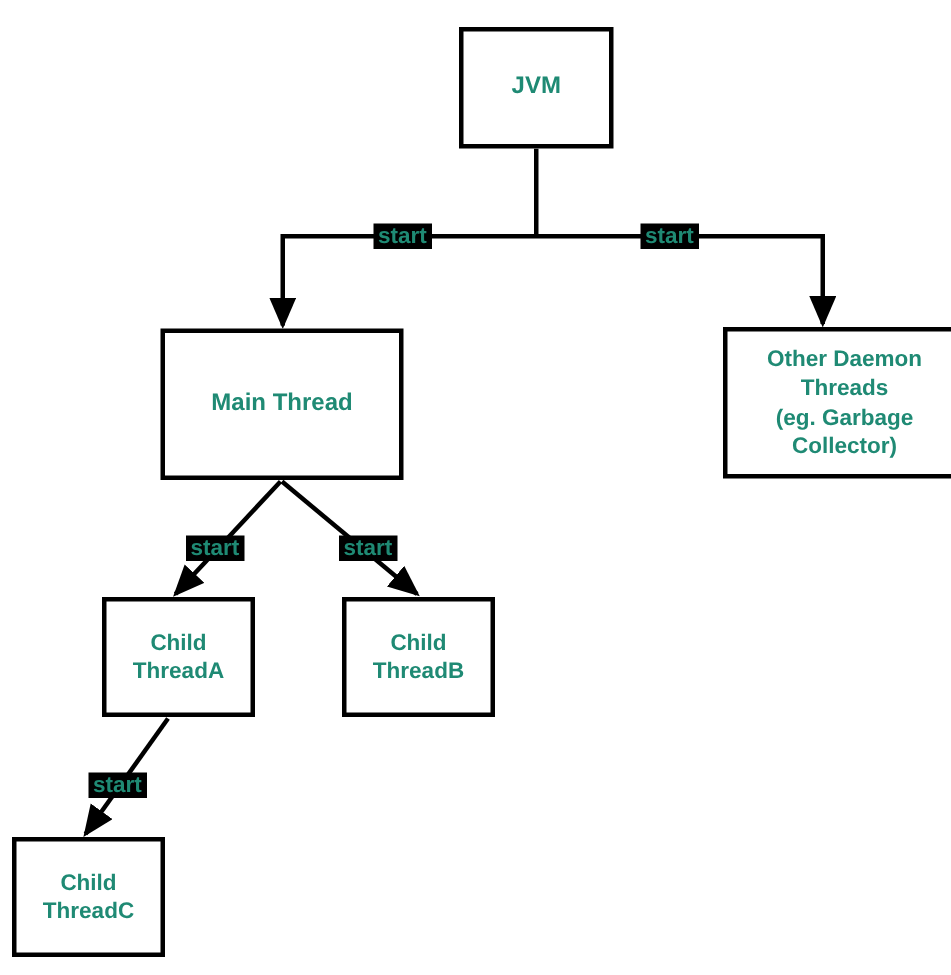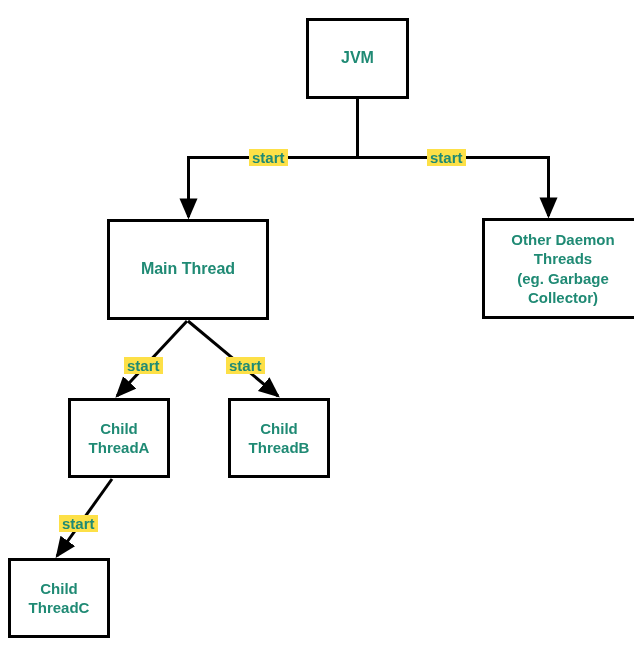--- a/index.html
+++ b/index.html
@@ -42,21 +42,21 @@
   }
   .node-label {
     display: block;
     white-space: pre-line;
   }
   .edge-label {
     position: absolute;
     color: #1f8a74;
     font-weight: bold;
     font-size: 15px;
-    background: #fde047;
+    background: #000000;
     line-height: 1;
     padding: 1px 3px;
     white-space: nowrap;
     z-index: 4;
   }
   .plain-label {
     position: absolute;
     color: #1f8a74;
     font-weight: bold;
     font-size: 15px;

